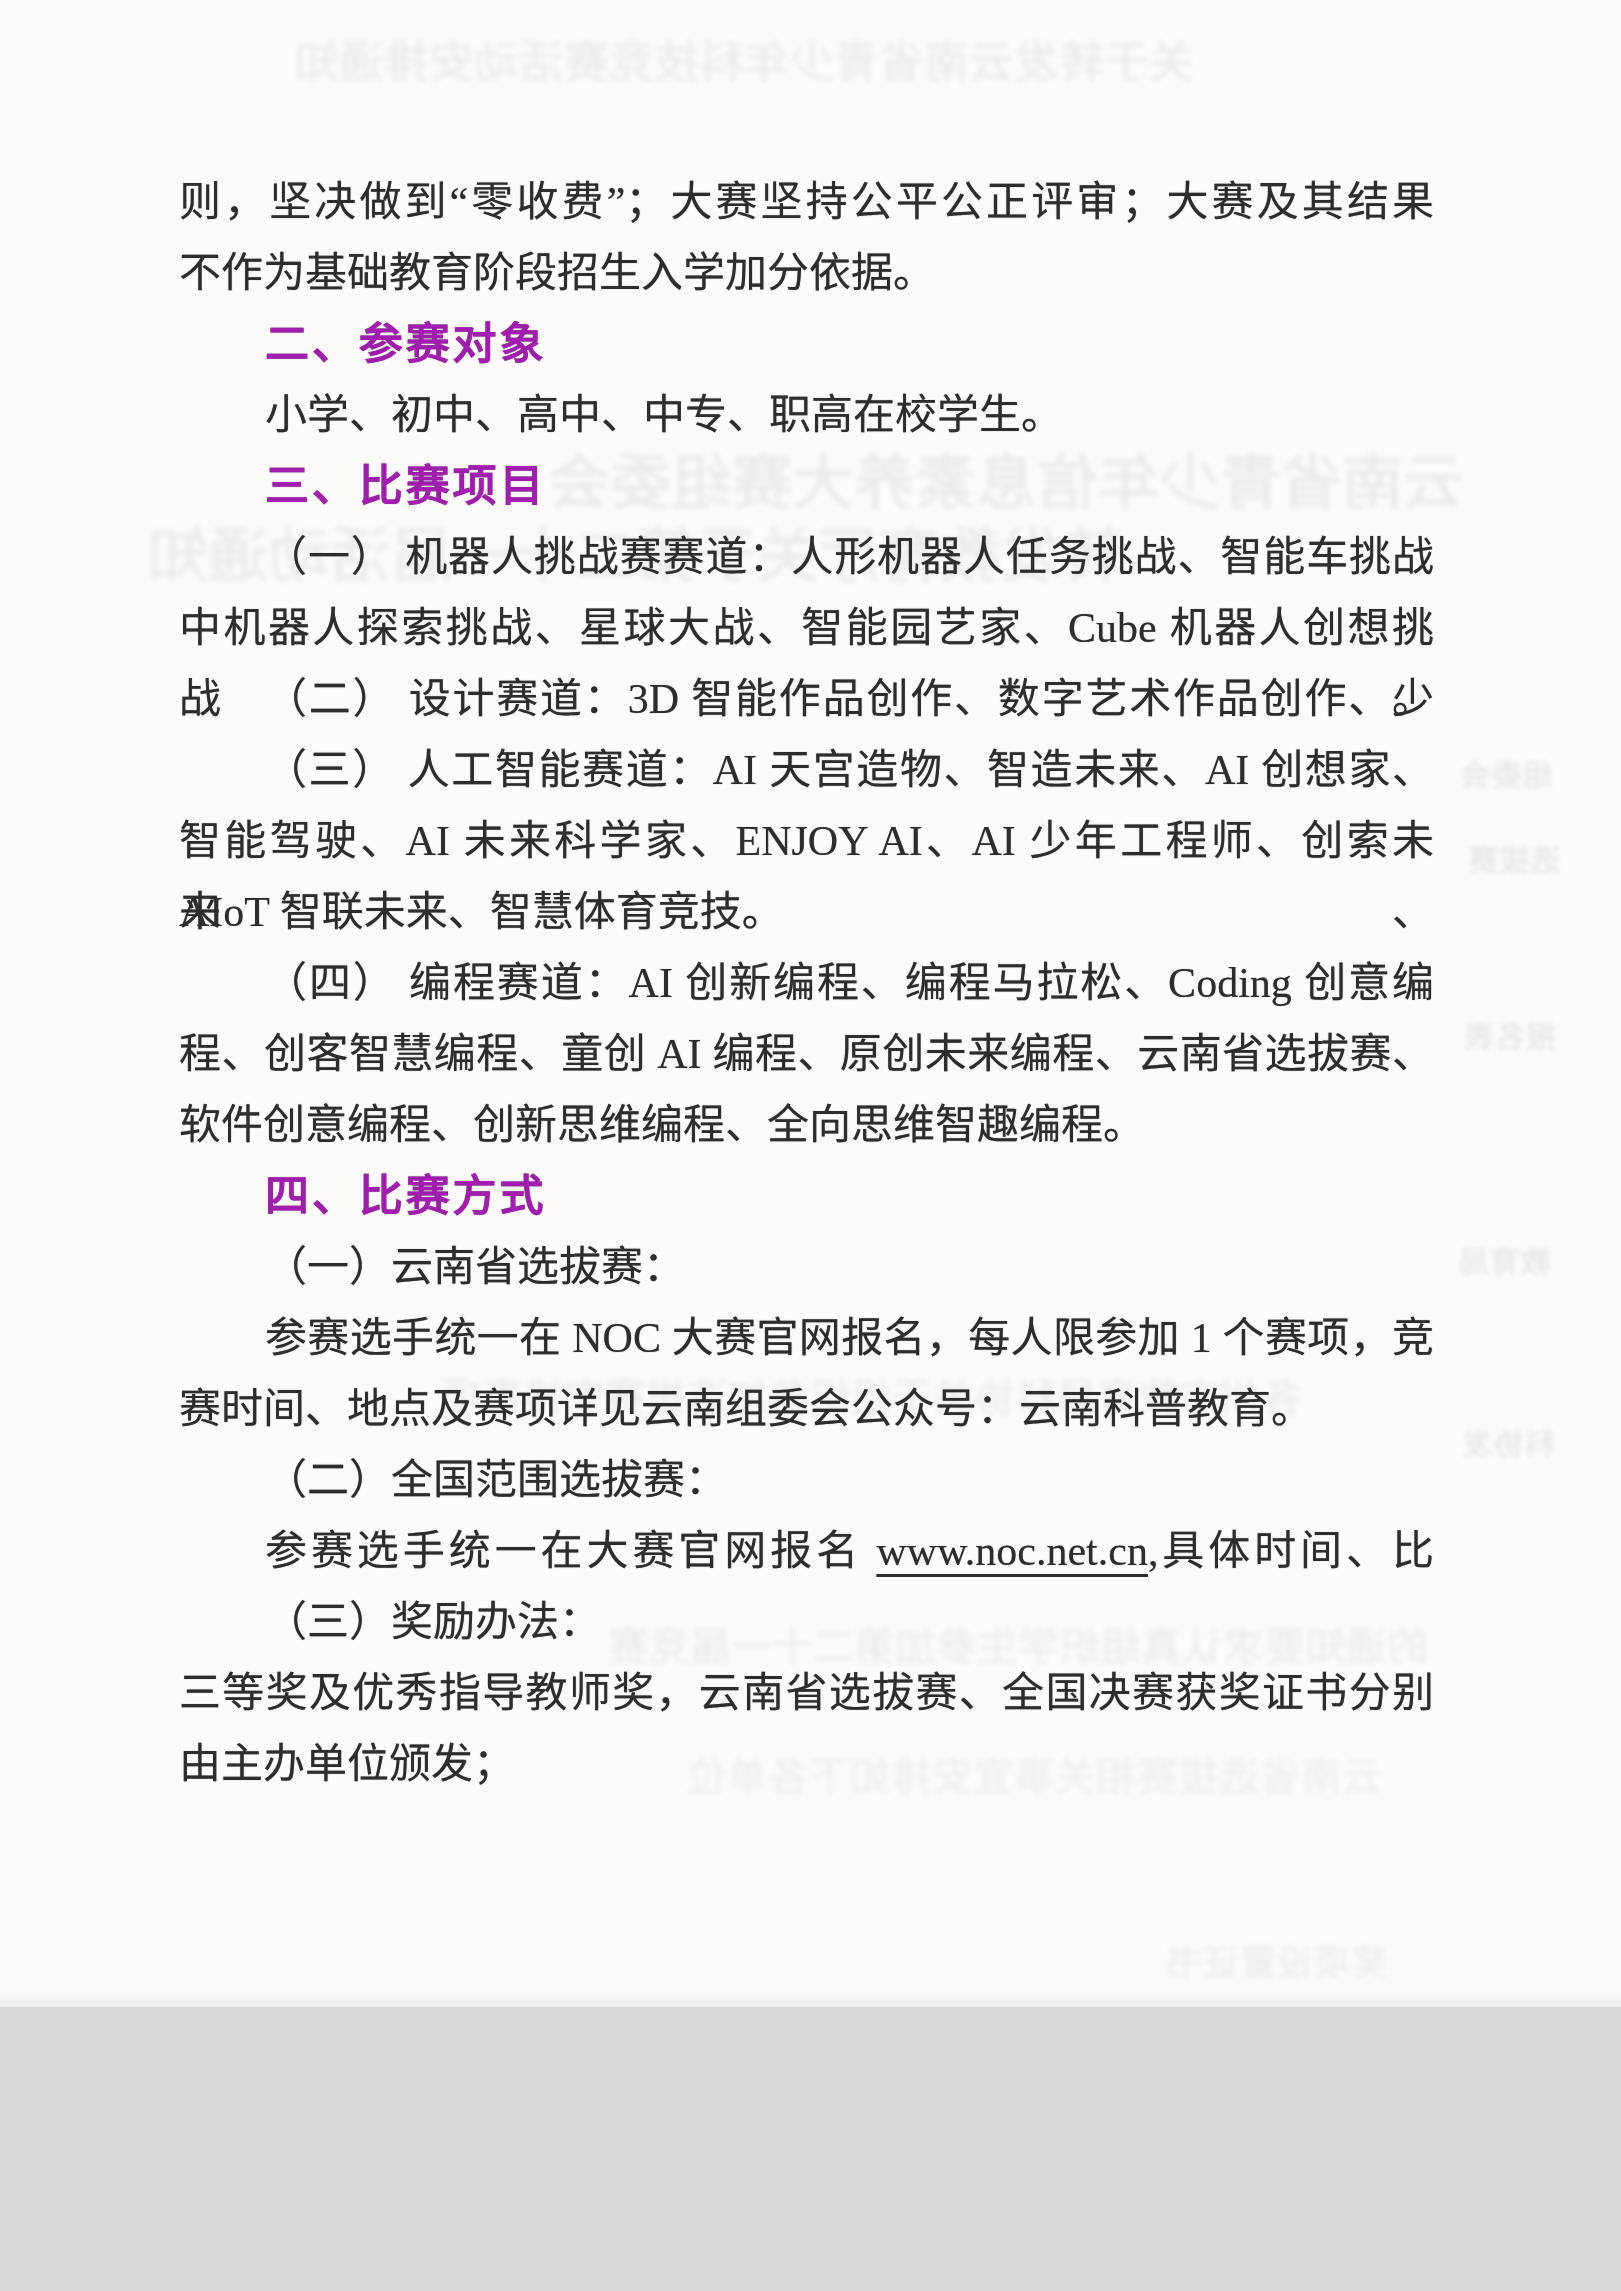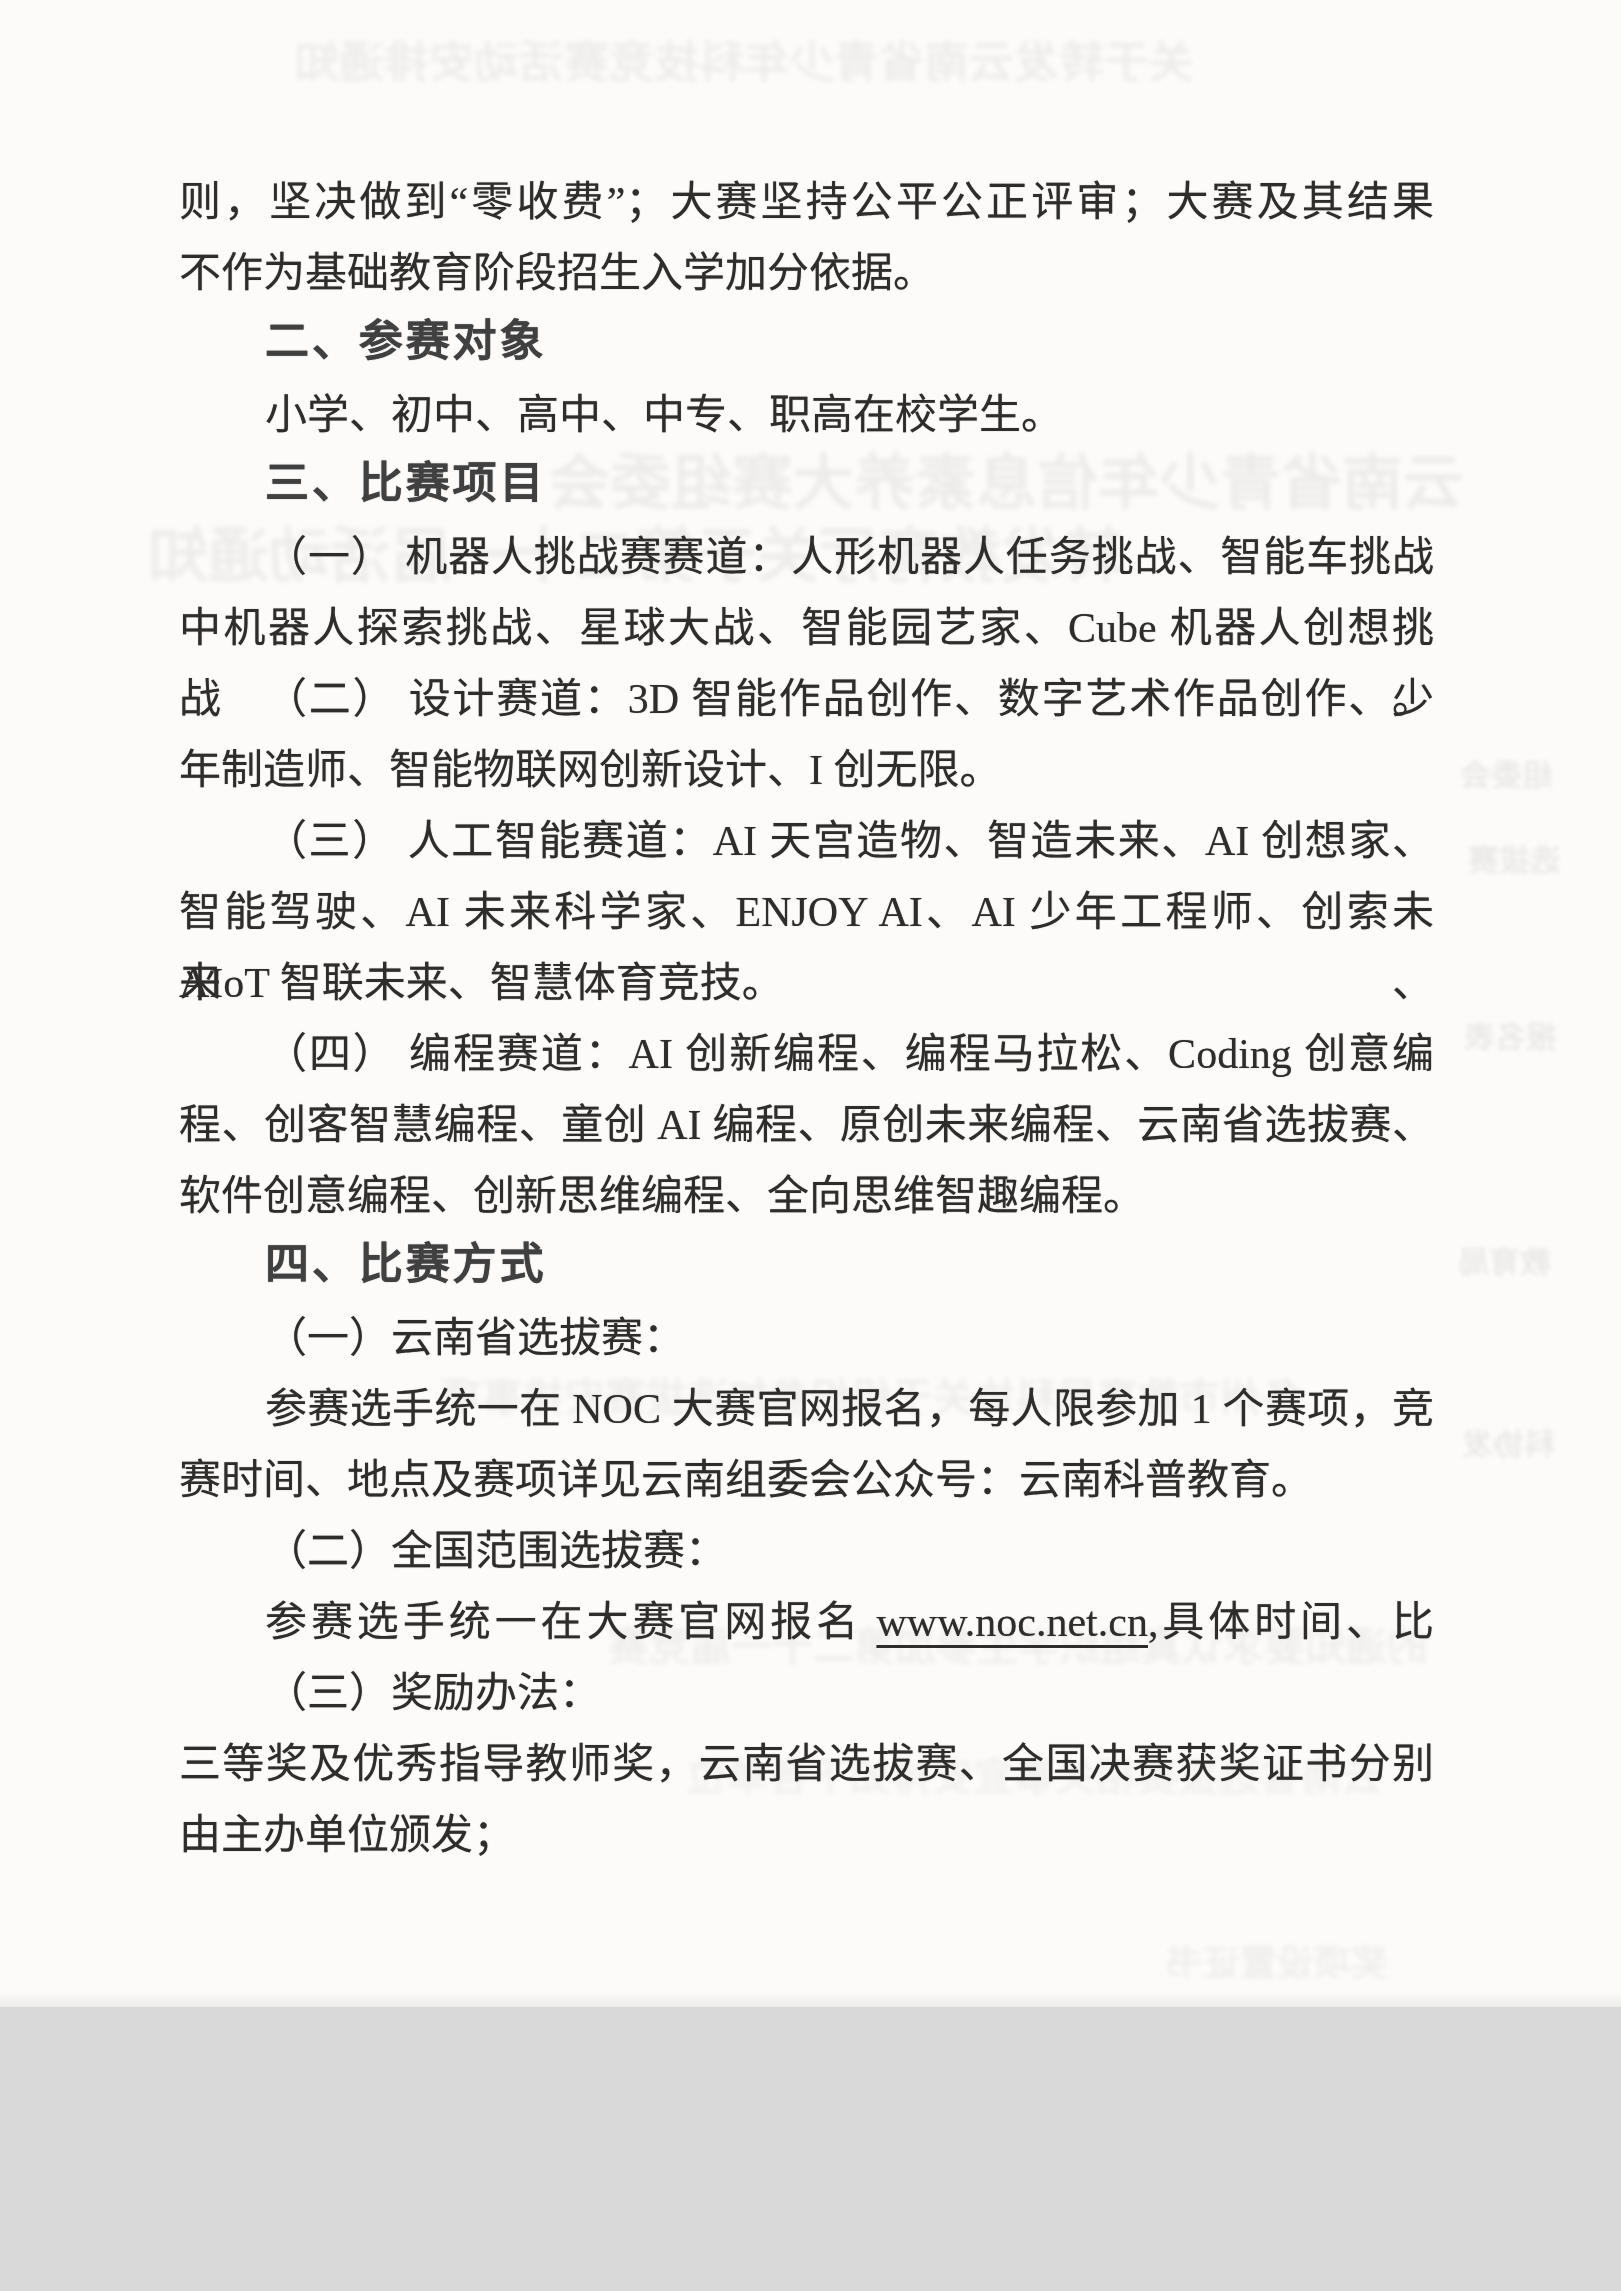--- a/index.html
+++ b/index.html
@@ -22,25 +22,25 @@
     line-height:71px;
     font-size:42px;
     text-align:justify;
     text-shadow:0 0 1px rgba(46,45,43,.55);
     overflow:visible;
     white-space:normal;
   }
   .line.fill{ text-align-last:justify; }
   .line.indent{ padding-left:86px; }
   .line.heading{
-    font-family:Liberation Mono, monospace;
+    font-family:Liberation Serif, serif;
     font-weight:bold;
     font-size:44px;
     letter-spacing:2.9px;
-    color:#404040;
+    color:#a21caf;
     text-shadow:0 0 1px rgba(30,30,28,.7);
   }
   .url{
     text-decoration:underline;
     text-decoration-thickness:2.9px;
     text-underline-offset:8.8px;
   }
   
   #page-num{
     position:absolute;top:2111px;left:0;width:1592px;
@@ -90,21 +90,20 @@
 
   <main id="text-block">
       <div class="line fill">则，坚决做到“零收费”；大赛坚持公平公正评审；大赛及其结果</div>
       <div class="line">不作为基础教育阶段招生入学加分依据。</div>
       <div class="line heading indent">二、参赛对象</div>
       <div class="line indent">小学、初中、高中、中专、职高在校学生。</div>
       <div class="line heading indent">三、比赛项目</div>
       <div class="line indent fill">（一） 机器人挑战赛赛道：人形机器人任务挑战、智能车挑战</div>
       <div class="line fill">中机器人探索挑战、星球大战、智能园艺家、Cube 机器人创想挑战。</div>
       <div class="line indent fill">（二） 设计赛道：3D 智能作品创作、数字艺术作品创作、少</div>
-      <div class="line">年制造师、智能物联网创新设计、I 创无限。</div>
       <div class="line indent fill">（三） 人工智能赛道：AI 天宫造物、智造未来、AI 创想家、</div>
       <div class="line fill">智能驾驶、AI 未来科学家、ENJOY AI、AI 少年工程师、创索未来、</div>
       <div class="line">AIoT 智联未来、智慧体育竞技。</div>
       <div class="line indent fill">（四） 编程赛道：AI 创新编程、编程马拉松、Coding 创意编</div>
       <div class="line fill">程、创客智慧编程、童创 AI 编程、原创未来编程、云南省选拔赛、</div>
       <div class="line">软件创意编程、创新思维编程、全向思维智趣编程。</div>
       <div class="line heading indent">四、比赛方式</div>
       <div class="line indent">（一）云南省选拔赛：</div>
       <div class="line indent fill">参赛选手统一在 NOC 大赛官网报名，每人限参加 1 个赛项，竞</div>
       <div class="line">赛时间、地点及赛项详见云南组委会公众号：云南科普教育。</div>

